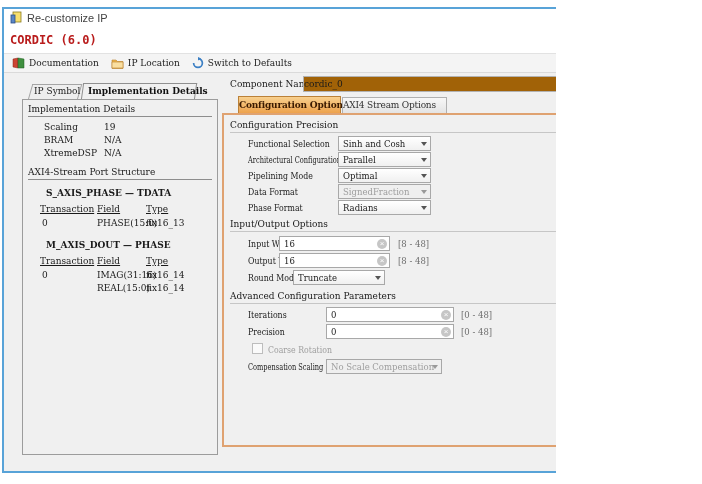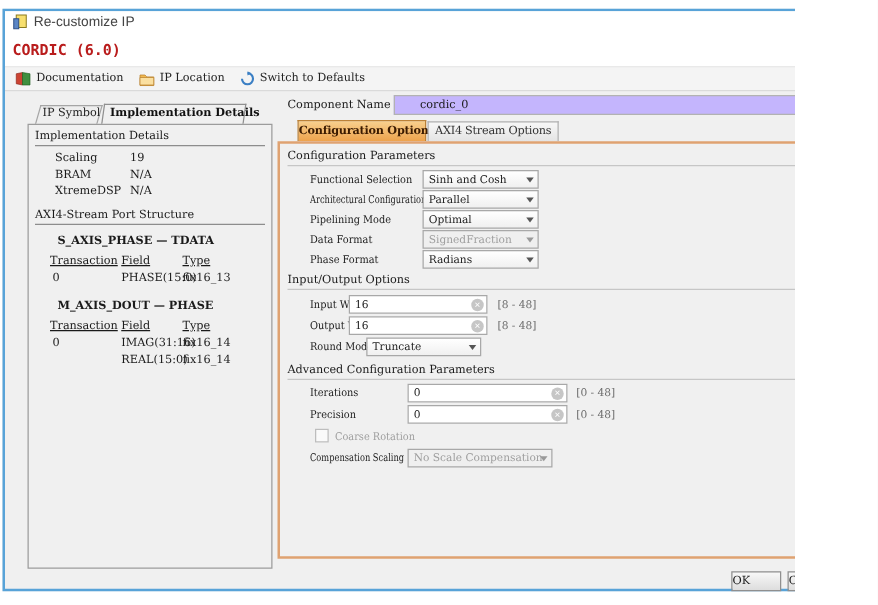--- a/index.html
+++ b/index.html
@@ -1,16 +1,16 @@
 <!DOCTYPE html>
 <html><head>
 <meta charset="utf-8">
 <style>
   html,body{margin:0;padding:0;background:#ffffff;}
-  .stage{position:relative;width:636px;height:484px;background:#ffffff;overflow:hidden;
+  .stage{position:relative;width:556px;height:484px;background:#ffffff;overflow:hidden;
          font-family:"DejaVu Serif",serif;color:#1a1a1a;}
   .abs{position:absolute;}
   .dialog{left:2px;top:7px;width:679px;height:466px;border:2px solid #58a3d8;background:#f0f0f0;box-sizing:border-box;}
   .titlebar{left:4px;top:9px;width:675px;height:19px;background:#ffffff;}
   .titletext{left:27px;top:12px;font-family:"Liberation Sans",sans-serif;font-size:11px;color:#444;}
   .closex{left:658px;top:10px;width:16px;height:16px;font-family:"Liberation Sans",sans-serif;
           font-size:13px;color:#555;text-align:center;line-height:16px;cursor:default;}
   .headrow{left:4px;top:28px;width:675px;height:26px;background:#ffffff;border-bottom:1px solid #e2e2e2;box-sizing:border-box;}
   .cordic{left:10px;top:33px;font-family:"DejaVu Sans Mono",monospace;font-weight:bold;font-size:12px;color:#b91c1c;}
   .toolbar{left:4px;top:54px;width:675px;height:19px;background:#f4f4f4;border-bottom:1px solid #dadada;
@@ -26,28 +26,28 @@
          transform:skewX(-8deg);box-sizing:border-box;}
   .ltab2-lbl{left:88px;top:86px;font-size:9px;font-weight:bold;color:#111;}
   .lpanel{left:22px;top:99px;width:196px;height:356px;border:1px solid #9c9c9c;background:#f0f0f0;box-sizing:border-box;}
   .lsect{border-bottom:1px solid #8d8d8d;padding-bottom:2px;font-size:9px;color:#1a1a1a;white-space:nowrap;}
   .small{font-size:9px;white-space:nowrap;}
   .bold{font-weight:bold;}
   .uhead{font-size:9px;text-decoration:underline;white-space:nowrap;}
 
   
   .cnlabel{left:230px;top:79px;font-size:9px;}
-  .cninput{left:315px;top:76px;width:373px;height:16px;background:#c4b5fd;border:1px solid #b2b2b2;
-           box-sizing:border-box;font-size:9px;padding:2px 0 0 20px;}
+  .cninput{left:303px;top:76px;width:373px;height:16px;background:#a16207;border:1px solid #b2b2b2;
+           box-sizing:border-box;font-size:9px;padding:2px 0 0 0;}
   .rtab-sel{left:238px;top:96px;width:103px;height:17px;box-sizing:border-box;
             background:linear-gradient(#f8d08e,#eda24c);border:1px solid #bb8138;border-bottom:none;
             font-size:9px;font-weight:bold;color:#3a1a00;text-align:center;line-height:16px;white-space:nowrap;letter-spacing:-0.2px;}
   .rtab{left:342px;top:97px;width:105px;height:16px;box-sizing:border-box;
         background:linear-gradient(#f7f7f7,#e4e4e4);border:1px solid #b0b0b0;border-bottom:none;
-        font-size:9px;color:#333;text-align:center;line-height:15px;white-space:nowrap;letter-spacing:-0.2px;}
+        font-size:9px;color:#333;line-height:15px;white-space:nowrap;letter-spacing:-0.2px;}
   .opanel{left:222px;top:113px;width:450px;height:334px;border:2px solid #dfa271;background:#f0f0f0;box-sizing:border-box;}
   .rsect{border-bottom:1px solid #c6c6c6;padding-bottom:2px;font-size:9px;color:#1a1a1a;white-space:nowrap;}
   .flabel{font-size:8.5px;white-space:nowrap;transform:scaleX(0.92);transform-origin:0 50%;}
   .flabel.cond{transform:scaleX(0.78);}
   .gray{color:#9e9e9e;}
 
   .select{height:15px;box-sizing:border-box;border:1px solid #a8a8a8;background:linear-gradient(#ffffff,#f0f0f0);
           font-size:8.5px;padding:2px 14px 0 4px;white-space:nowrap;}
   .select.dis{background:#efefef;color:#9e9e9e;}
   .arrow{position:absolute;right:3px;top:5px;width:0;height:0;border-left:3px solid transparent;
@@ -145,21 +145,21 @@
 
   <div class="abs cnlabel">Component Name</div>
   <div class="abs cninput">
     <span>cordic_0</span>
   </div>
 
   <div class="abs rtab-sel">Configuration Options</div>
   <div class="abs rtab">AXI4 Stream Options</div>
   <div class="abs opanel"></div>
 
-  <div class="abs rsect" style="left:230px;top:120px;width:434px">Configuration Parameters</div>
+  <div class="abs rsect" style="left:230px;top:120px;width:434px">Configuration Precision</div>
 
   <div class="abs flabel" style="left:248px;top:139px">Functional Selection</div>
   <div class="abs select" style="left:338px;top:136px;width:93px">
     <span>Sinh and Cosh</span>
     <span class="arrow"></span>
   </div>
 
   <div class="abs flabel cond" style="left:248px;top:155px">Architectural Configuration</div>
   <div class="abs select" style="left:338px;top:152px;width:93px">
     <span>Parallel</span>

